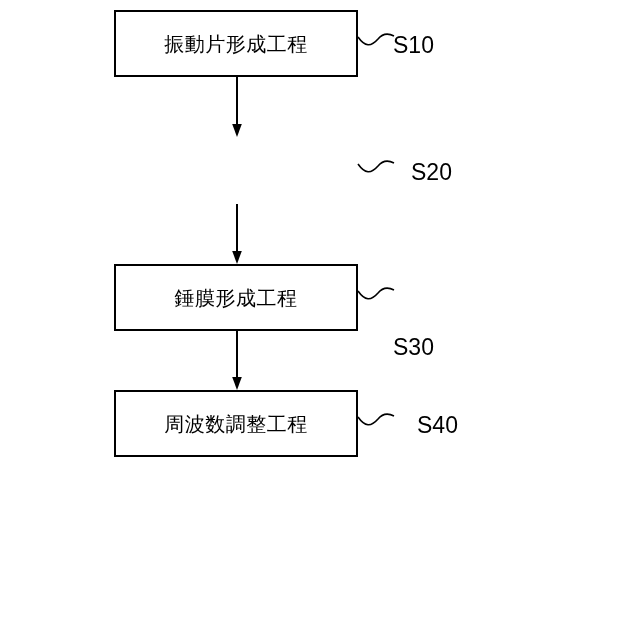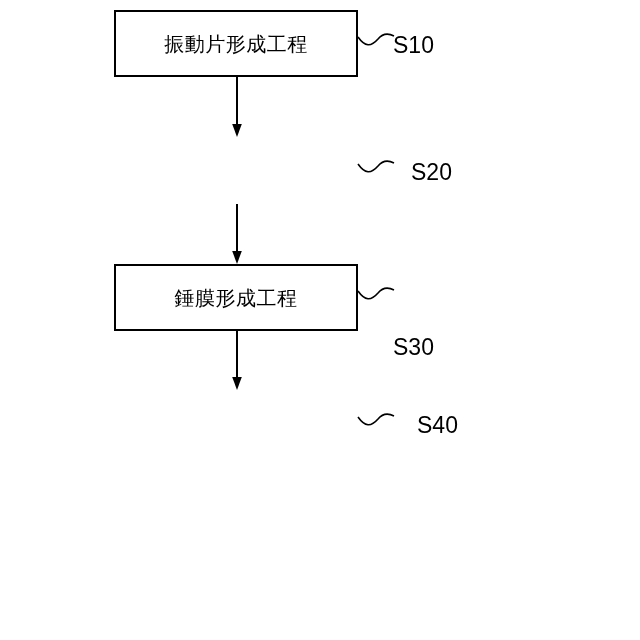--- a/index.html
+++ b/index.html
@@ -93,18 +93,21 @@
   <svg class="leader-svg" style="left:358px; top:282px; width:40px; height:22px;" viewBox="0 0 40 22">
     <path d="M0,9 C7,19 13,19 20,11 C25,5 30,5 36,8" fill="none" stroke="#000000" stroke-width="1.6"></path>
   </svg>
   <div class="step-ref" style="left:393px; top:288px;margin-top:48px;">S30</div>
 
   <svg class="connector-svg" style="left:228px; top:331px; width:18px; height:60px;" viewBox="0 0 18 60">
     <line x1="9" y1="0" x2="9" y2="48" stroke="#000000" stroke-width="2"></line>
     <polygon points="4.2,46 13.8,46 9,59" fill="#000000"></polygon>
   </svg>
 
+  <div class="flow-node node-4">
+    <span class="flow-node-label">周波数調整工程</span>
+  </div>
   <svg class="leader-svg" style="left:358px; top:408px; width:40px; height:22px;" viewBox="0 0 40 22">
     <path d="M0,9 C7,19 13,19 20,11 C25,5 30,5 36,8" fill="none" stroke="#000000" stroke-width="1.6"></path>
   </svg>
   <div class="step-ref" style="left:393px; top:414px;margin-left:24px;">S40</div>
 
 </div>
 
 </body></html>

